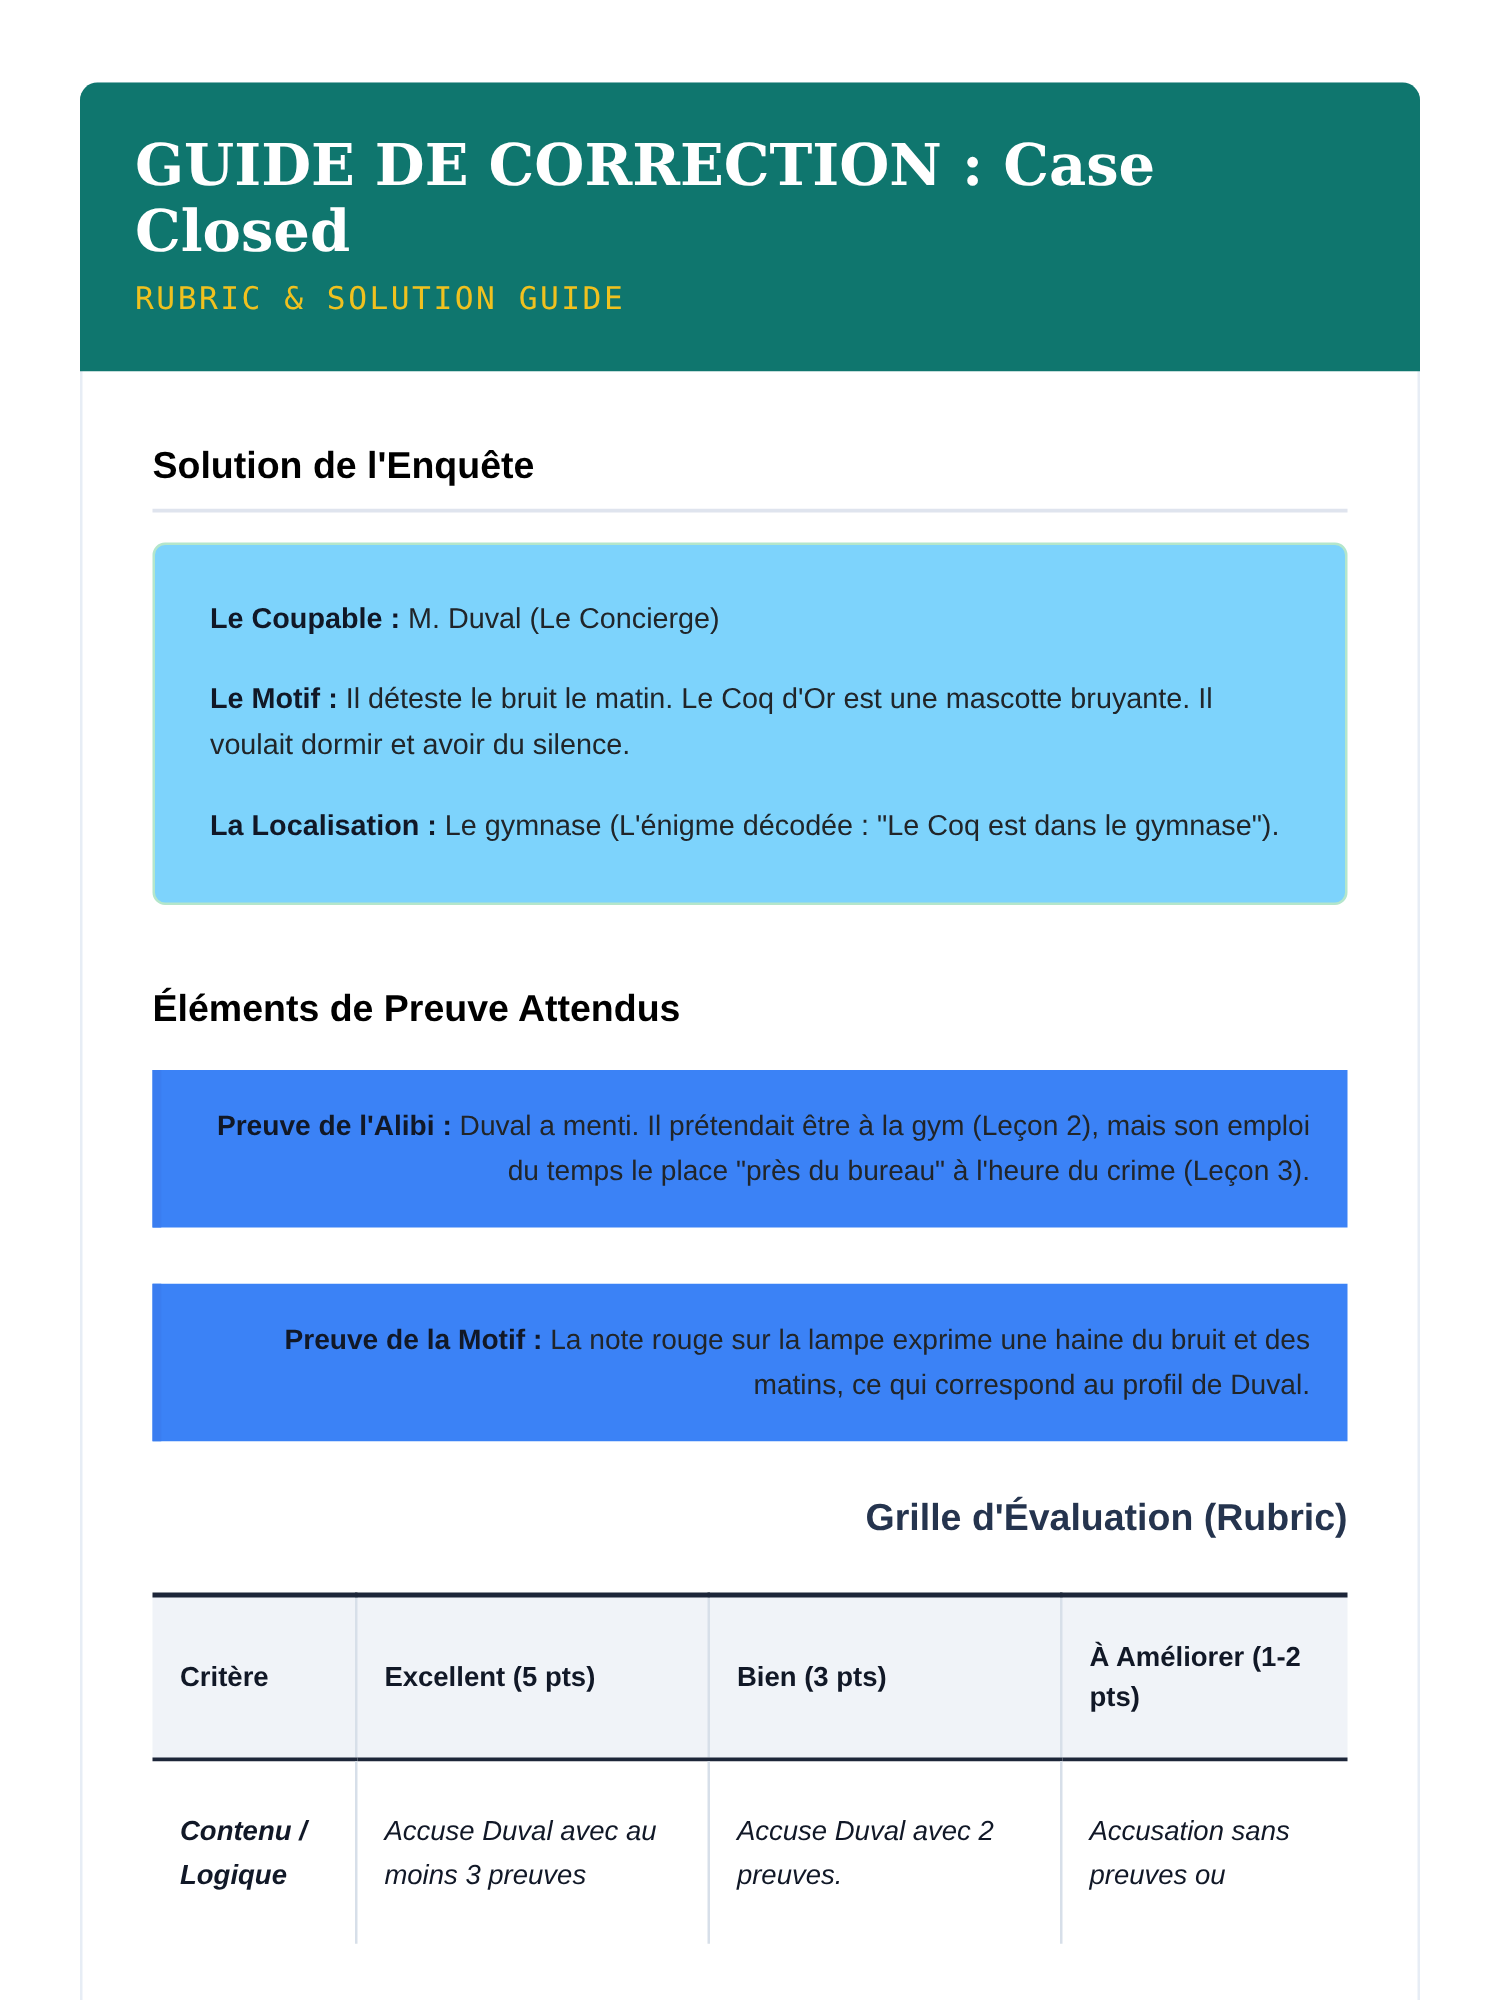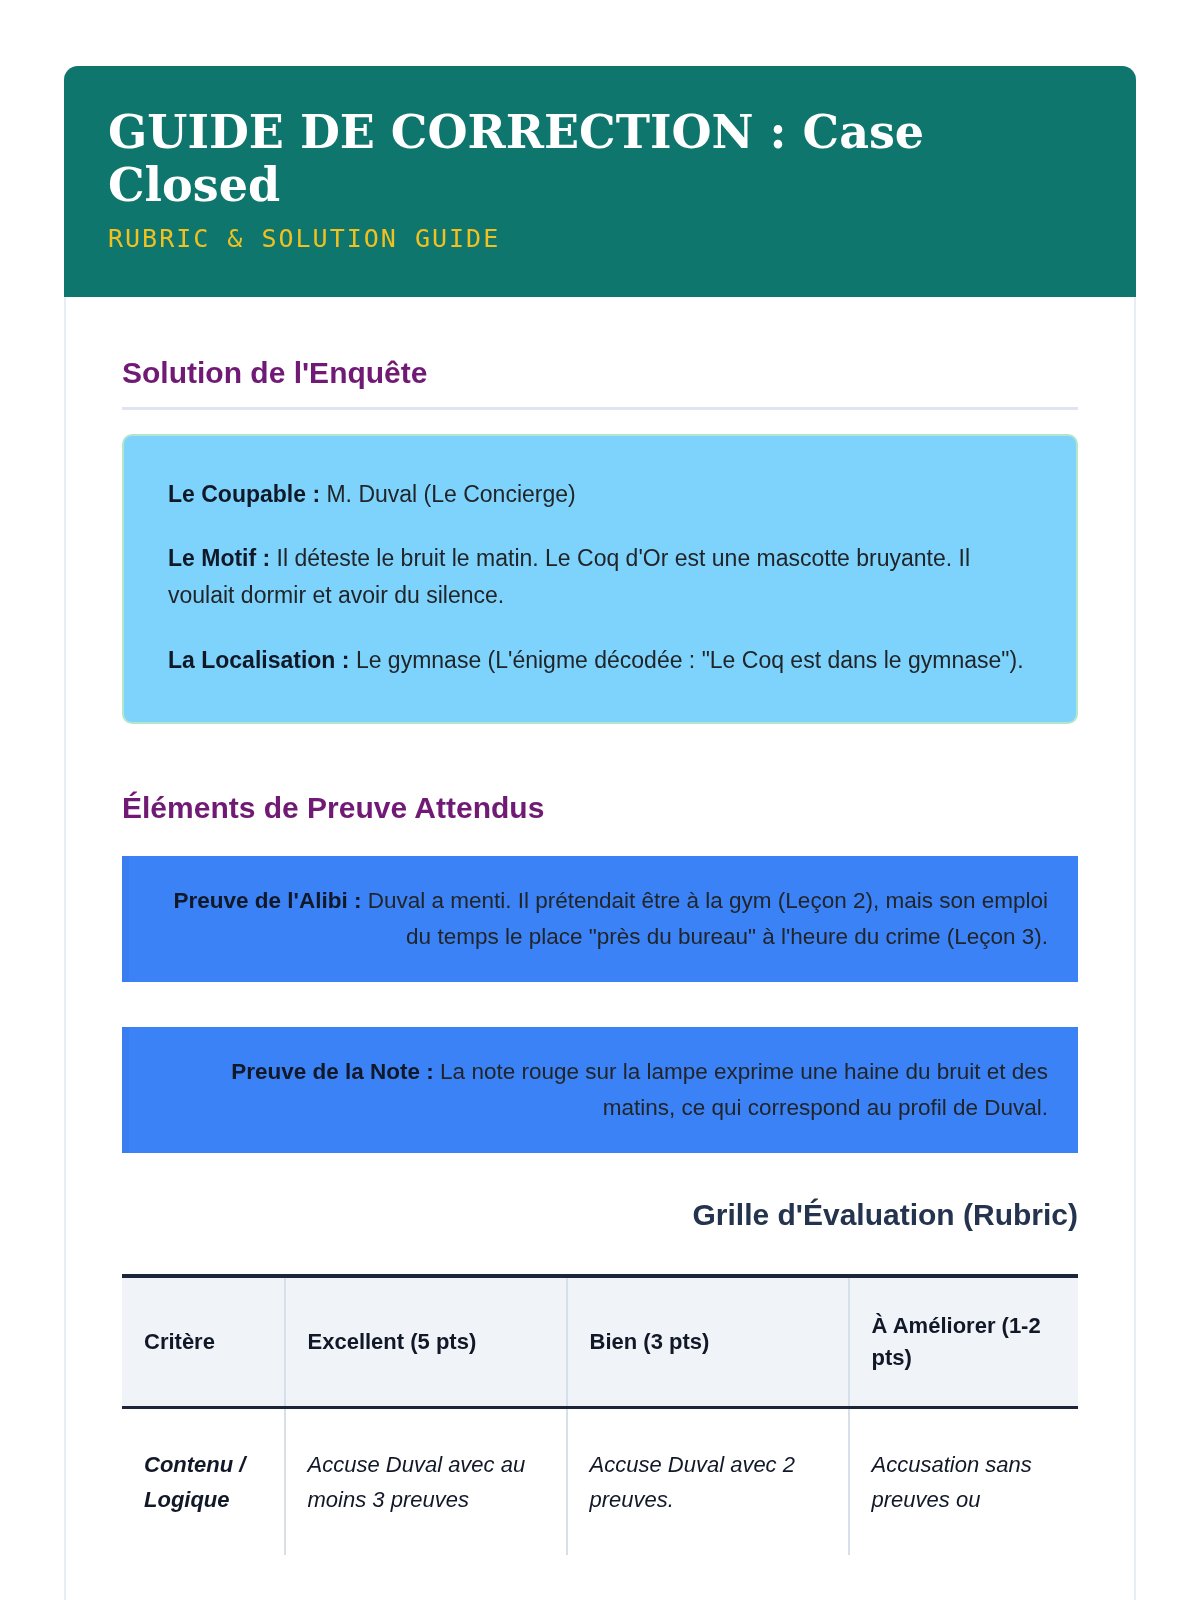--- a/index.html
+++ b/index.html
@@ -37,21 +37,21 @@
     font-size: 25px;
     letter-spacing: 2px;
     color: #f0c11f;
   }
   .content { padding: 58px 56px 120px; }
 
   h2 {
     margin: 0;
     font-size: 30px;
     font-weight: bold;
-    color: #701a75;
+    color: #000000;
     line-height: 1.2;
   }
   .h2-underlined {
     border-bottom: 3px solid #dfe4ee;
     padding-bottom: 16px;
     margin-bottom: 24px;
   }
   .solution-box {
     background: #7dd3fc;
     border: 2px solid #b4e6cb;
@@ -138,21 +138,21 @@
     </div>
 
     <h2 class="evidence-heading">Éléments de Preuve Attendus</h2>
 
     <div class="evidence-box">
       <strong>Preuve de l'Alibi :</strong> <span>Duval a menti. Il prétendait être à la gym (Leçon 2), mais son emploi du temps le place "près du bureau" à l'heure du crime (Leçon 3).</span>
     </div>
 
 
     <div class="evidence-box">
-      <strong>Preuve de la Note :</strong> <span>La note rouge sur la lampe exprime une haine du bruit et des matins, ce qui correspond au profil de Duval.</span>
+      <strong>Preuve de la Motif :</strong> <span>La note rouge sur la lampe exprime une haine du bruit et des matins, ce qui correspond au profil de Duval.</span>
     </div>
 
     <div class="rubric-heading">Grille d'Évaluation (Rubric)</div>
 
     <table class="rubric">
       <colgroup>
           <col class="c1">
           <col class="c2">
           <col class="c3">
           <col class="c4">

